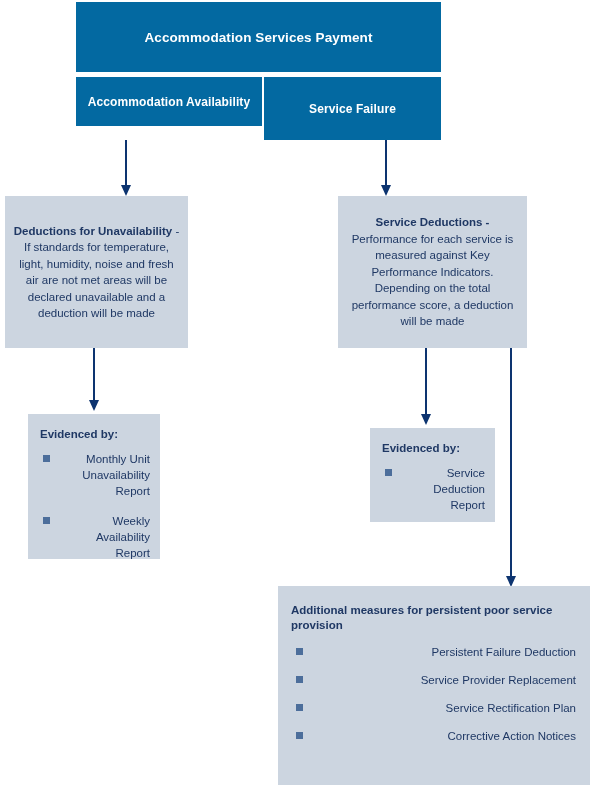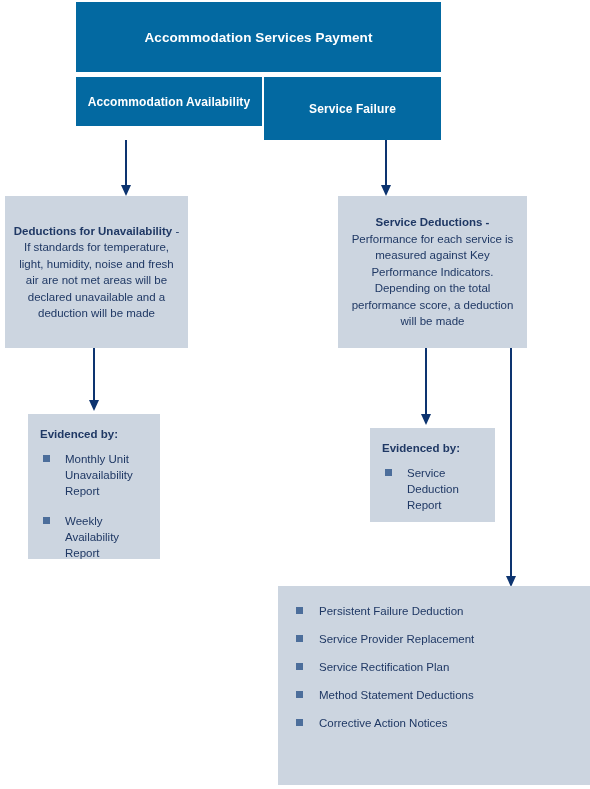--- a/index.html
+++ b/index.html
@@ -109,20 +109,21 @@
     list-style: none;
     margin: 0;
     padding: 0;
   }
   ul.bullets li {
     position: relative;
     padding-left: 25px;
     font-size: 11.5px;
     line-height: 16px;
     margin-bottom: 11px;
+    text-align: right;
   }
   ul.bullets.tight li {
     margin-bottom: 14px;
   }
   ul.bullets li .bullet-square {
     position: absolute;
     left: 3px;
     top: 4px;
     width: 7px;
     height: 7px;
@@ -211,37 +212,34 @@
     <div class="evidence-heading">Evidenced by:</div>
     <ul class="bullets tight">
       <li>
         <span class="bullet-square"></span>
         <span>Service Deduction Report</span>
       </li>
     </ul>
   </div>
 
   <div class="light-box" id="additional-measures">
+    <div class="measures-heading">Additional measures for persistent poor service provision</div>
     <ul class="bullets wide">
       <li>
         <span class="bullet-square"></span>
         <span>Persistent Failure Deduction</span>
       </li>
       <li>
         <span class="bullet-square"></span>
         <span>Service Provider Replacement</span>
       </li>
       <li>
         <span class="bullet-square"></span>
         <span>Service Rectification Plan</span>
       </li>
       <li>
         <span class="bullet-square"></span>
-        <span>Method Statement Deductions</span>
-      </li>
-      <li>
-        <span class="bullet-square"></span>
         <span>Corrective Action Notices</span>
       </li>
     </ul>
   </div>
 
 </div>
 
 </body></html>

